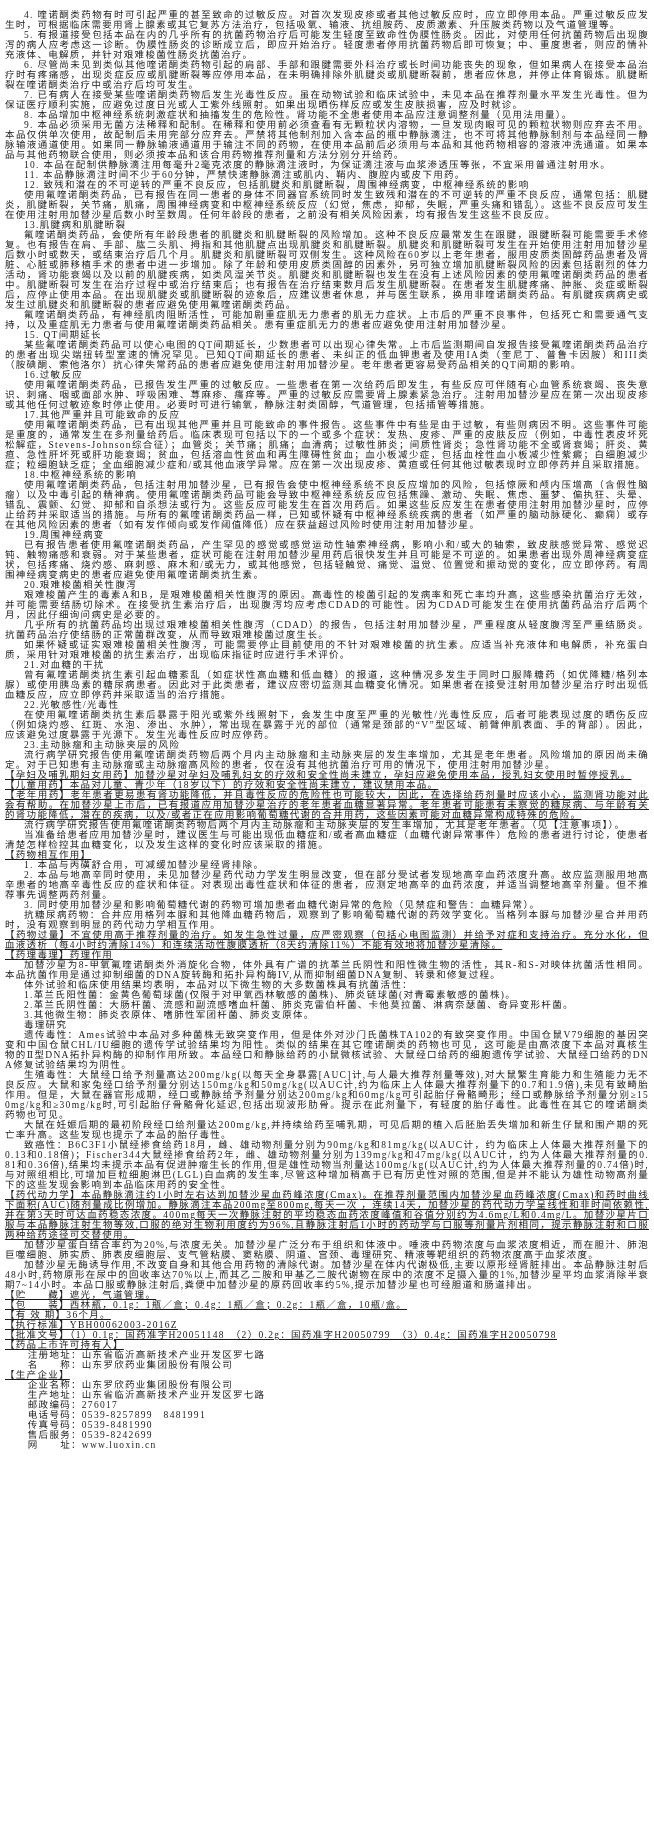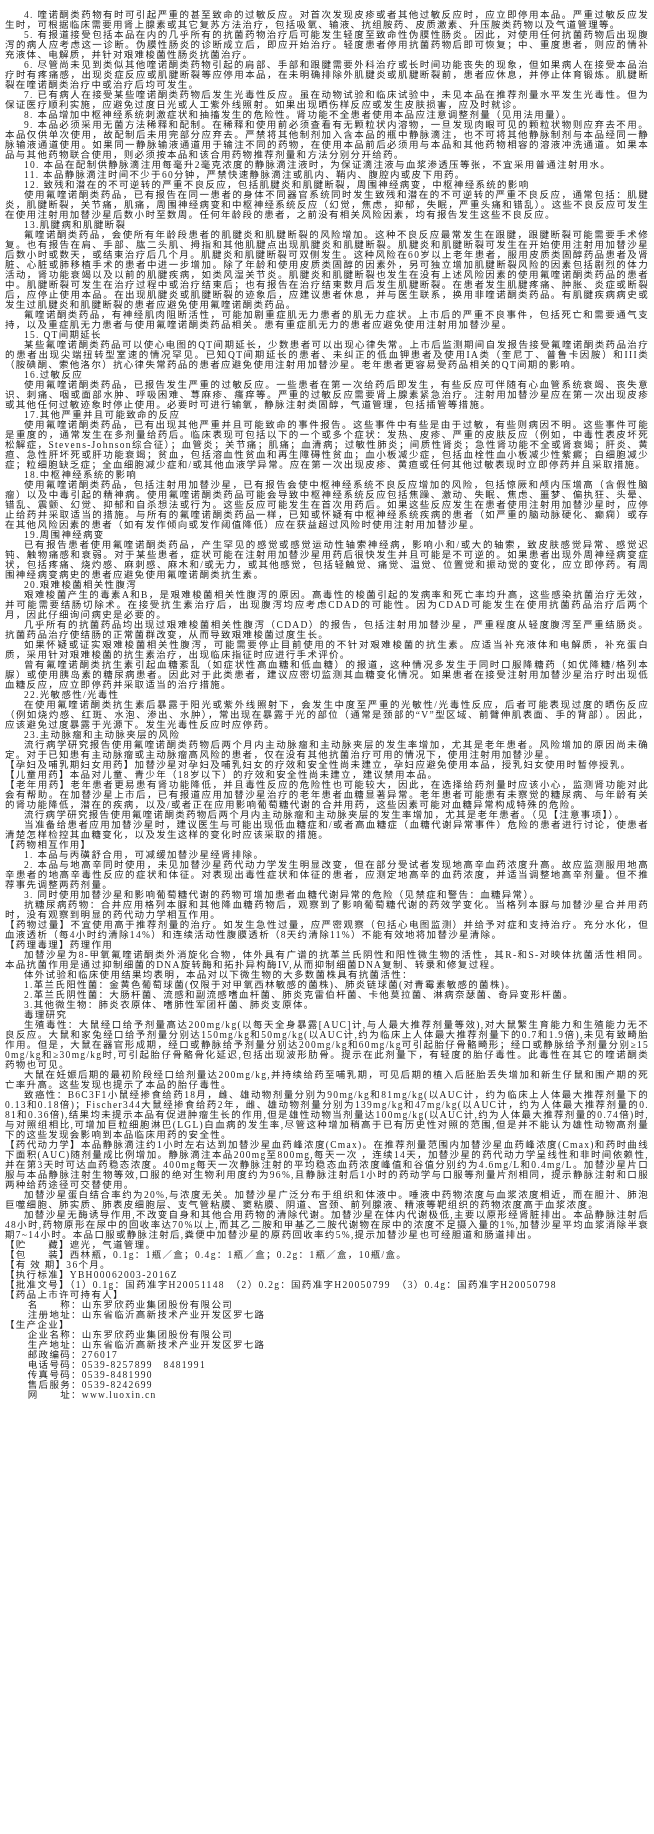--- a/index.html
+++ b/index.html
@@ -19,21 +19,21 @@
   .doc-body {
     color: #1c1c1c;
     font-size: 9.5px;
     line-height: 10px;
     letter-spacing: 1.3px;
     text-align: justify;
     word-break: break-all;
   }
   .doc-body p { margin: 0; padding: 0; }
   .doc-body p.indent  { text-indent: 2em; }
-  .doc-body p.flush   { text-indent: 0; }
+  .doc-body p.flush   { text-indent: 0; text-decoration: underline; }
   .doc-body p.indent2 { padding-left: 2.4em; text-indent: 0; }
 </style>
 </head>
 <body>
 
 <div class="doc">
   <div class="doc-body" id="doc-body" style="color: rgb(28, 28, 28);">
       <p class="indent">4. 喹诺酮类药物有时可引起严重的甚至致命的过敏反应。对首次发现皮疹或者其他过敏反应时，应立即停用本品。严重过敏反应发生时，可根据临床需要用肾上腺素或其它复苏方法治疗，包括吸氧、输液、抗组胺药、皮质激素、升压胺类药物以及气道管理等。</p>
       <p class="indent">5. 有报道接受包括本品在内的几乎所有的抗菌药物治疗后可能发生轻度至致命性伪膜性肠炎。因此，对使用任何抗菌药物后出现腹泻的病人应考虑这一诊断。伪膜性肠炎的诊断成立后，即应开始治疗。轻度患者停用抗菌药物后即可恢复；中、重度患者，则应酌情补充液体、电解质，并针对艰难梭菌性肠炎抗菌治疗。</p>
       <p class="indent">6. 尽管尚未见到类似其他喹诺酮类药物引起的肩部、手部和跟腱需要外科治疗或长时间功能丧失的现象，但如果病人在接受本品治疗时有疼痛感，出现炎症反应或肌腱断裂等应停用本品，在未明确排除外肌腱炎或肌腱断裂前，患者应休息，并停止体育锻炼。肌腱断裂在喹诺酮类治疗中或治疗后均可发生。</p>
@@ -54,20 +54,21 @@
       <p class="indent">17.其他严重并且可能致命的反应</p>
       <p class="indent">使用氟喹诺酮类药品，已有出现其他严重并且可能致命的事件报告。这些事件中有些是由于过敏，有些则病因不明。这些事件可能是重度的，通常发生在多剂量给药后。临床表现可包括以下的一个或多个症状：发热、皮疹、严重的皮肤反应（例如，中毒性表皮坏死松解症，Stevens-Johnson综合征）；血管炎；关节痛；肌痛；血清病；过敏性肺炎；间质性肾炎；急性肾功能不全或肾衰竭；肝炎、黄疸、急性肝坏死或肝功能衰竭；贫血，包括溶血性贫血和再生障碍性贫血；血小板减少症，包括血栓性血小板减少性紫癜；白细胞减少症；粒细胞缺乏症；全血细胞减少症和/或其他血液学异常。应在第一次出现皮疹、黄疸或任何其他过敏表现时立即停药并且采取措施。</p>
       <p class="indent">18.中枢神经系统的影响</p>
       <p class="indent">使用氟喹诺酮类药品，包括注射用加替沙星，已有报告会使中枢神经系统不良反应增加的风险，包括惊厥和颅内压增高（含假性脑瘤）以及中毒引起的精神病。使用氟喹诺酮类药品可能会导致中枢神经系统反应包括焦躁、激动、失眠、焦虑、噩梦、偏执狂、头晕、错乱、震颤、幻觉、抑郁和自杀想法或行为。这些反应可能发生在首次用药后。如果这些反应发生在患者使用注射用加替沙星时，应停止给药并采取适当的措施。与所有的氟喹诺酮类药品一样，已知或怀疑有中枢神经系统疾病的患者（如严重的脑动脉硬化、癫痫）或存在其他风险因素的患者（如有发作倾向或发作阈值降低）应在获益超过风险时使用注射用加替沙星。</p>
       <p class="indent">19.周围神经病变</p>
       <p class="indent">已有报告患者使用氟喹诺酮类药品，产生罕见的感觉或感觉运动性轴索神经病，影响小和/或大的轴索，致皮肤感觉异常、感觉迟钝、触物痛感和衰弱。对于某些患者，症状可能在注射用加替沙星用药后很快发生并且可能是不可逆的。如果患者出现外周神经病变症状，包括疼痛、烧灼感、麻刺感、麻木和/或无力，或其他感觉，包括轻触觉、痛觉、温觉、位置觉和振动觉的变化，应立即停药。有周围神经病变病史的患者应避免使用氟喹诺酮类抗生素。</p>
       <p class="indent">20.艰难梭菌相关性腹泻</p>
       <p class="indent">艰难梭菌产生的毒素A和B，是艰难梭菌相关性腹泻的原因。高毒性的梭菌引起的发病率和死亡率均升高，这些感染抗菌治疗无效，并可能需要结肠切除术。在接受抗生素治疗后，出现腹泻均应考虑CDAD的可能性。因为CDAD可能发生在使用抗菌药品治疗后两个月，因此仔细询问病史是必要的。</p>
       <p class="indent">几乎所有的抗菌药品均出现过艰难梭菌相关性腹泻（CDAD）的报告，包括注射用加替沙星，严重程度从轻度腹泻至严重结肠炎。抗菌药品治疗使结肠的正常菌群改变，从而导致艰难梭菌过度生长。</p>
       <p class="indent">如果怀疑或证实艰难梭菌相关性腹泻，可能需要停止目前使用的不针对艰难梭菌的抗生素。应适当补充液体和电解质，补充蛋白质，采用针对艰难梭菌的抗生素治疗，出现临床指征时应进行手术评价。</p>
+      <p class="indent">21.对血糖的干扰</p>
       <p class="indent">曾有氟喹诺酮类抗生素引起血糖紊乱（如症状性高血糖和低血糖）的报道，这种情况多发生于同时口服降糖药（如优降糖/格列本脲）或使用胰岛素的糖尿病患者。因此对于此类患者，建议应密切监测其血糖变化情况。如果患者在接受注射用加替沙星治疗时出现低血糖反应，应立即停药并采取适当的治疗措施。</p>
       <p class="indent">22.光敏感性/光毒性</p>
       <p class="indent">在使用氟喹诺酮类抗生素后暴露于阳光或紫外线照射下，会发生中度至严重的光敏性/光毒性反应，后者可能表现过度的晒伤反应（例如烧灼感、红斑、水泡、渗出、水肿），常出现在暴露于光的部位（通常是颈部的“V”型区域、前臂伸肌表面、手的背部）。因此，应该避免过度暴露于光源下。发生光毒性反应时应停药。</p>
       <p class="indent">23.主动脉瘤和主动脉夹层的风险</p>
       <p class="indent">流行病学研究报告使用氟喹诺酮类药物后两个月内主动脉瘤和主动脉夹层的发生率增加，尤其是老年患者。风险增加的原因尚未确定。对于已知患有主动脉瘤或主动脉瘤高风险的患者，仅在没有其他抗菌治疗可用的情况下，使用注射用加替沙星。</p>
       <p class="flush">【孕妇及哺乳期妇女用药】加替沙星对孕妇及哺乳妇女的疗效和安全性尚未建立，孕妇应避免使用本品，授乳妇女使用时暂停授乳。</p>
       <p class="flush">【儿童用药】本品对儿童、青少年（18岁以下）的疗效和安全性尚未建立，建议禁用本品。</p>
       <p class="flush">【老年用药】老年患者更易患有肾功能降低，并且毒性反应的危险性也可能较大，因此，在选择给药剂量时应该小心，监测肾功能对此会有帮助。在加替沙星上市后，已有报道应用加替沙星治疗的老年患者血糖显著异常。老年患者可能患有未察觉的糖尿病、与年龄有关的肾功能降低，潜在的疾病，以及/或者正在应用影响葡萄糖代谢的合并用药，这些因素可能对血糖异常构成特殊的危险。</p>
       <p class="indent">流行病学研究报告使用氟喹诺酮类药物后两个月内主动脉瘤和主动脉夹层的发生率增加，尤其是老年患者。（见【注意事项】）。</p>
       <p class="indent">当准备给患者应用加替沙星时，建议医生与可能出现低血糖症和/或者高血糖症（血糖代谢异常事件）危险的患者进行讨论，使患者清楚怎样检控其血糖变化，以及发生这样的变化时应该采取的措施。</p>
@@ -77,34 +78,35 @@
       <p class="indent">3. 同时使用加替沙星和影响葡萄糖代谢的药物可增加患者血糖代谢异常的危险（见禁症和警告：血糖异常）。</p>
       <p class="indent">抗糖尿病药物：合并应用格列本脲和其他降血糖药物后，观察到了影响葡萄糖代谢的药效学变化。当格列本脲与加替沙星合并用药时，没有观察到明显的药代动力学相互作用。</p>
       <p class="flush">【药物过量】不宜使用高于推荐剂量的治疗。如发生急性过量，应严密观察（包括心电图监测）并给予对症和支持治疗。充分水化，但血液透析（每4小时约清除14%）和连续活动性腹膜透析（8天约清除11%）不能有效地将加替沙星清除。</p>
       <p class="flush">【药理毒理】药理作用</p>
       <p class="indent">加替沙星为8-甲氧氟喹诺酮类外消旋化合物，体外具有广谱的抗革兰氏阴性和阳性微生物的活性，其R-和S-对映体抗菌活性相同。本品抗菌作用是通过抑制细菌的DNA旋转酶和拓扑异构酶IV,从而抑制细菌DNA复制、转录和修复过程。</p>
       <p class="indent">体外试验和临床使用结果均表明，本品对以下微生物的大多数菌株具有抗菌活性：</p>
       <p class="indent">1.革兰氏阳性菌：金黄色葡萄球菌(仅限于对甲氧西林敏感的菌株)、肺炎链球菌(对青霉素敏感的菌株)。</p>
       <p class="indent">2.革兰氏阴性菌：大肠杆菌、流感和副流感嗜血杆菌、肺炎克雷伯杆菌、卡他莫拉菌、淋病奈瑟菌、奇异变形杆菌。</p>
       <p class="indent">3.其他微生物：肺炎衣原体、嗜肺性军团杆菌、肺炎支原体。</p>
       <p class="indent">毒理研究</p>
+      <p class="indent">遗传毒性：Ames试验中本品对多种菌株无致突变作用，但是体外对沙门氏菌株TA102的有致突变作用。中国仓鼠V79细胞的基因突变和中国仓鼠CHL/IU细胞的遗传学试验结果均为阳性。类似的结果在其它喹诺酮类的药物也可见，这可能是由高浓度下本品对真核生物的Ⅱ型DNA拓扑异构酶的抑制作用所致。本品经口和静脉给药的小鼠微核试验、大鼠经口给药的细胞遗传学试验、大鼠经口给药的DNA修复试验结果均为阴性。</p>
       <p class="indent">生殖毒性：大鼠经口给予剂量高达200mg/kg(以每天全身暴露[AUC]计,与人最大推荐剂量等效),对大鼠繁生育能力和生殖能力无不良反应。大鼠和家兔经口给予剂量分别达150mg/kg和50mg/kg(以AUC计,约为临床上人体最大推荐剂量下的0.7和1.9倍),未见有致畸胎作用。但是，大鼠在器官形成期，经口或静脉给予剂量分别达200mg/kg和60mg/kg可引起胎仔骨骼畸形；经口或静脉给予剂量分别≥150mg/kg和≥30mg/kg时,可引起胎仔骨骼骨化延迟,包括出现波形肋骨。提示在此剂量下，有轻度的胎仔毒性。此毒性在其它的喹诺酮类药物也可见。</p>
       <p class="indent">大鼠在妊娠后期的最初阶段经口给剂量达200mg/kg,并持续给药至哺乳期，可见后期的植入后胚胎丢失增加和新生仔鼠和围产期的死亡率升高。这些发现也提示了本品的胎仔毒性。</p>
       <p class="indent">致癌性：B6C3F1小鼠经掺食给药18月，雌、雄动物剂量分别为90mg/kg和81mg/kg(以AUC计，约为临床上人体最大推荐剂量下的0.13和0.18倍)；Fischer344大鼠经掺食给药2年，雌、雄动物剂量分别为139mg/kg和47mg/kg(以AUC计，约为人体最大推荐剂量的0.81和0.36倍),结果均未提示本品有促进肿瘤生长的作用,但是雄性动物当剂量达100mg/kg(以AUC计,约为人体最大推荐剂量的0.74倍)时,与对照组相比,可增加巨粒细胞淋巴(LGL)白血病的发生率,尽管这种增加稍高于已有历史性对照的范围,但是并不能认为雄性动物高剂量下的这些发现会影响到本品临床用药的安全性。</p>
       <p class="flush">【药代动力学】本品静脉滴注约1小时左右达到加替沙星血药峰浓度(Cmax)。在推荐剂量范围内加替沙星血药峰浓度(Cmax)和药时曲线下面积(AUC)随剂量成比例增加。静脉滴注本品200mg至800mg,每天一次 ，连续14天，加替沙星的药代动力学呈线性和非时间依赖性,并在第3天时可达血药稳态浓度。400mg每天一次静脉注射的平均稳态血药浓度峰值和谷值分别约为4.6mg/L和0.4mg/L。加替沙星片口服与本品静脉注射生物等效,口服的绝对生物利用度约为96%,且静脉注射后1小时的药动学与口服等剂量片剂相同，提示静脉注射和口服两种给药途径可交替使用。</p>
-      <p class="indent">加替沙星蛋白结合率约为20%,与浓度无关。加替沙星广泛分布于组织和体液中。唾液中药物浓度与血浆浓度相近，而在胆汁、肺泡巨噬细胞、肺实质、肺表皮细胞层、支气管粘膜、窦粘膜、阴道、宫颈、前列腺液、精液等靶组织的药物浓度高于血浆浓度。</p>
+      <p class="indent">加替沙星蛋白结合率约为20%,与浓度无关。加替沙星广泛分布于组织和体液中。唾液中药物浓度与血浆浓度相近，而在胆汁、肺泡巨噬细胞、肺实质、肺表皮细胞层、支气管粘膜、窦粘膜、阴道、宫颈、毒理研究、精液等靶组织的药物浓度高于血浆浓度。</p>
       <p class="indent">加替沙星无酶诱导作用,不改变自身和其他合用药物的清除代谢。加替沙星在体内代谢极低,主要以原形经肾脏排出。本品静脉注射后48小时,药物原形在尿中的回收率达70%以上,而其乙二胺和甲基乙二胺代谢物在尿中的浓度不足摄入量的1%,加替沙星平均血浆消除半衰期7~14小时。本品口服或静脉注射后,粪便中加替沙星的原药回收率约5%,提示加替沙星也可经胆道和肠道排出。</p>
       <p class="flush">【贮　　藏】遮光，气道管理。</p>
       <p class="flush">【包　　装】西林瓶，0.1g：1瓶／盒；0.4g：1瓶／盒；0.2g：1瓶／盒，10瓶/盒。</p>
       <p class="flush">【有 效 期】36个月。</p>
       <p class="flush">【执行标准】YBH00062003-2016Z</p>
       <p class="flush">【批准文号】（1）0.1g：国药准字H20051148　（2）0.2g：国药准字H20050799　（3）0.4g：国药准字H20050798</p>
       <p class="flush">【药品上市许可持有人】</p>
+      <p class="indent2">注册地址：山东省临沂高新技术产业开发区罗七路</p>
       <p class="indent2">名　　称：山东罗欣药业集团股份有限公司</p>
-      <p class="indent2">注册地址：山东省临沂高新技术产业开发区罗七路</p>
       <p class="flush">【生产企业】</p>
       <p class="indent2">企业名称：山东罗欣药业集团股份有限公司</p>
       <p class="indent2">生产地址：山东省临沂高新技术产业开发区罗七路</p>
       <p class="indent2">邮政编码：276017</p>
       <p class="indent2">电话号码：0539-8257899　8481991</p>
       <p class="indent2">传真号码：0539-8481990</p>
       <p class="indent2">售后服务：0539-8242699</p>
       <p class="indent2">网　　址：www.luoxin.cn</p>
     </div>
 </div>

